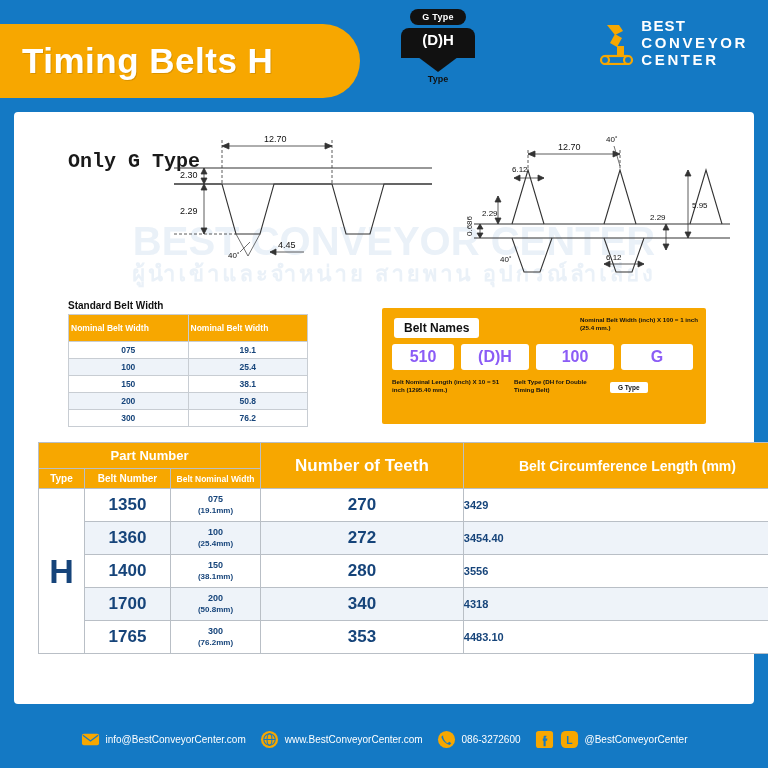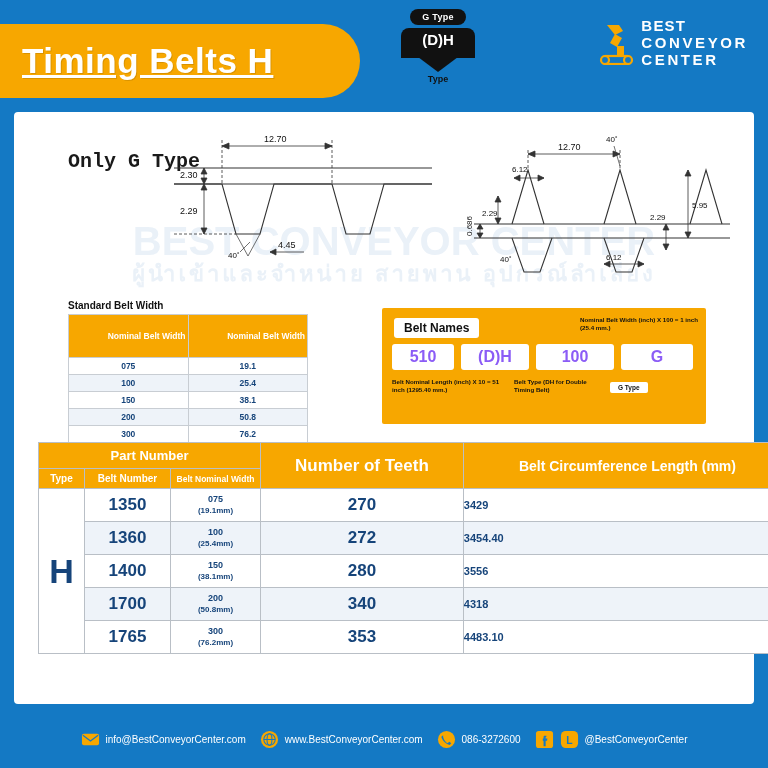--- a/index.html
+++ b/index.html
@@ -17,21 +17,21 @@
     background: #1479c4;
   }
   .title-plate {
     position: absolute; top: 24px; left: 0; width: 360px; height: 74px;
     background: #f7a700;
     border-top-right-radius: 37px; border-bottom-right-radius: 37px;
     display: flex; align-items: center;
   }
   .title-plate .title {
     color: #ffffff; font-size: 35px; font-weight: bold; letter-spacing: 0.5px;
-    padding-left: 22px; text-shadow: 1px 1px 0 rgba(0,0,0,0.12); text-decoration: underline;
+    padding-left: 22px; text-shadow: 1px 1px 0 rgba(0,0,0,0.12);
   }
 
   
   .logo { position: absolute; top: 18px; right: 20px; display: flex; align-items: center; gap: 4px; }
   .logo-mark { width: 40px; height: 44px; }
   .logo-text { color: #ffffff; font-size: 15px; font-weight: bold; line-height: 1.12; letter-spacing: 1.2px; }
   .logo-text .l2 { letter-spacing: 2.6px; }
 
   
   .gtype-badge { position: absolute; top: 6px; left: 388px; width: 100px; text-align: center; }
@@ -78,21 +78,21 @@
   .dwg-right { position: absolute; top: 8px; left: 440px; }
 
   
   .sbw-title { position: absolute; top: 188px; left: 54px; font-size: 10px; font-weight: bold; color: #111; }
   table.sbw {
     position: absolute; top: 202px; left: 54px; width: 240px;
     border-collapse: collapse; font-size: 9px;
   }
   table.sbw th {
     background: #f7a700; color: #ffffff; font-size: 8.5px; font-weight: bold;
-    border: 1px solid #c8cdd3; padding: 16px 2px; text-align: right;
+    border: 1px solid #c8cdd3; padding: 8px 2px; text-align: left;
   }
   table.sbw td {
     border: 1px solid #c8cdd3; padding: 3px 2px; text-align: center;
     color: #16447a; font-weight: bold; font-size: 8.5px; background: #fff;
   }
   table.sbw tr:nth-child(even) td { background: #eef3f9; }
 
   
   .belt-names {
     position: absolute; top: 196px; left: 368px; width: 324px; height: 116px;

